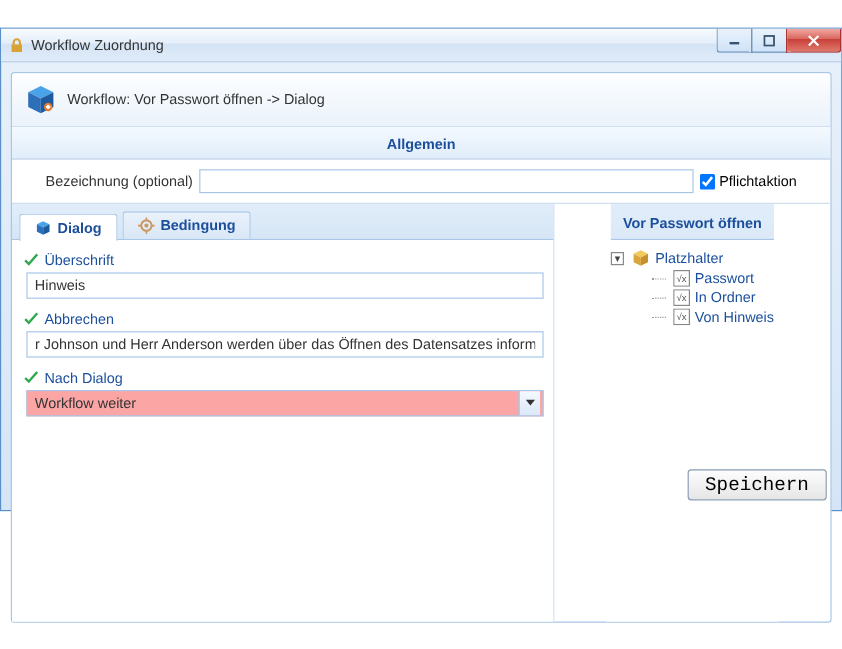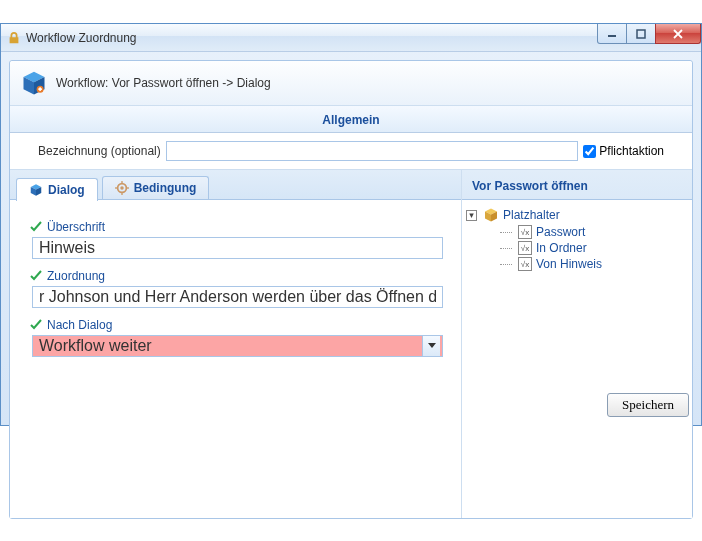--- a/index.html
+++ b/index.html
@@ -97,20 +97,21 @@
   display: flex;
 }
 .left-col {
   width: 452px;
   border-right: 1px solid #cddef0;
 }
 .right-col {
   flex: 1;
   display: flex;
   flex-direction: column;
+  align-items: center;
 }
 
 .tabstrip {
   background: linear-gradient(to bottom, #e1edf9 0%, #d6e6f7 100%);
   border-bottom: 1px solid #a9c6e7;
   display: flex;
   padding: 6px 6px 0 6px;
   gap: 4px;
 }
 .tab {
@@ -127,33 +128,33 @@
   cursor: pointer;
 }
 .tab.active {
   background: #fff;
   position: relative;
   top: 2px;
   text-align: center;
 }
 
 .tab-body {
-  padding: 20px;
+  padding: 10px;
   background: #fff;
   height: 318px;
 }
 .field-block { margin-bottom: 10px; }
 .field-label { display: flex; align-items: center; gap: 5px; color: #1b4f9c; margin-bottom: 3px; }
 .check-icon { width: 12px; height: 12px; }
 .field-input {
   width: 100%;
   border: 1px solid #a9c6e7;
   height: 22px;
   padding: 1px 6px;
-  font-size: 16px;
+  font-size: 12px;
   color: #333;
   margin-left: 2px;
   font-family: inherit;
 }
 .select-wrap {
   position: relative;
 }
 .select-wrap .field-input { padding-right: 22px; background: #fca5a5; }
 .select-wrap .dd-btn {
   position: absolute; right: 1px; top: 1px; bottom: 1px;
@@ -201,22 +202,22 @@
   right: 12px;
   display: flex;
   gap: 6px;
 }
 .btn {
   padding: 3px 14px;
   border: 1px solid #8a9db3;
   border-radius: 3px;
   background: linear-gradient(to bottom, #fdfdfd 0%, #e6e6e6 100%);
   cursor: pointer;
-  font-size: 13px;
-  font-family: Liberation Serif, serif;
+  font-size: 16px;
+  font-family: Liberation Mono, monospace;
 }
 </style>
 </head>
 <body>
 
 <div class="window">
 
   <div class="titlebar">
     <svg class="lock" viewBox="0 0 16 16">
         <path fill="#d8a334" d="M4 7V5a4 4 0 018 0v2h1v7H3V7h1zm2 0h4V5a2 2 0 00-4 0v2z"></path>
@@ -303,21 +304,21 @@
                 <span>Überschrift</span>
               </div>
               <input class="field-input" type="text" value="Hinweis" style="">
             </div>
 
             <div class="field-block">
               <div class="field-label">
                 <svg class="check-icon" viewBox="0 0 12 12">
                     <path d="M1 6l3 3 7-8" stroke="#2fa84f" stroke-width="2" fill="none"></path>
                   </svg>
-                <span>Zuordnung</span>
+                <span>Abbrechen</span>
               </div>
               <input class="field-input" type="text" value="r Johnson und Herr Anderson werden über das Öffnen des Datensatzes informier" style="">
             </div>
 
             <div class="field-block">
               <div class="field-label">
                 <svg class="check-icon" viewBox="0 0 12 12">
                     <path d="M1 6l3 3 7-8" stroke="#2fa84f" stroke-width="2" fill="none"></path>
                   </svg>
                 <span>Nach Dialog</span>

